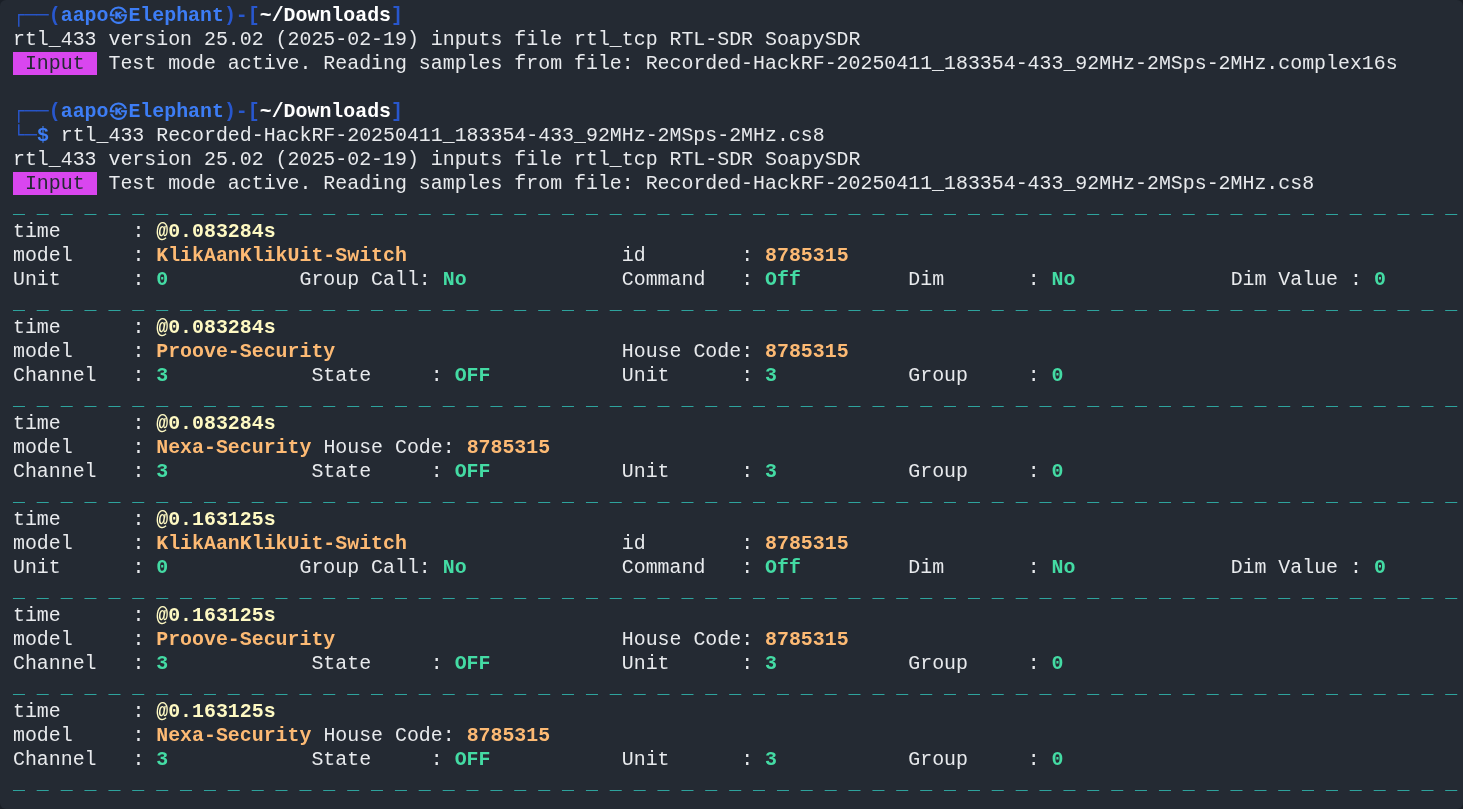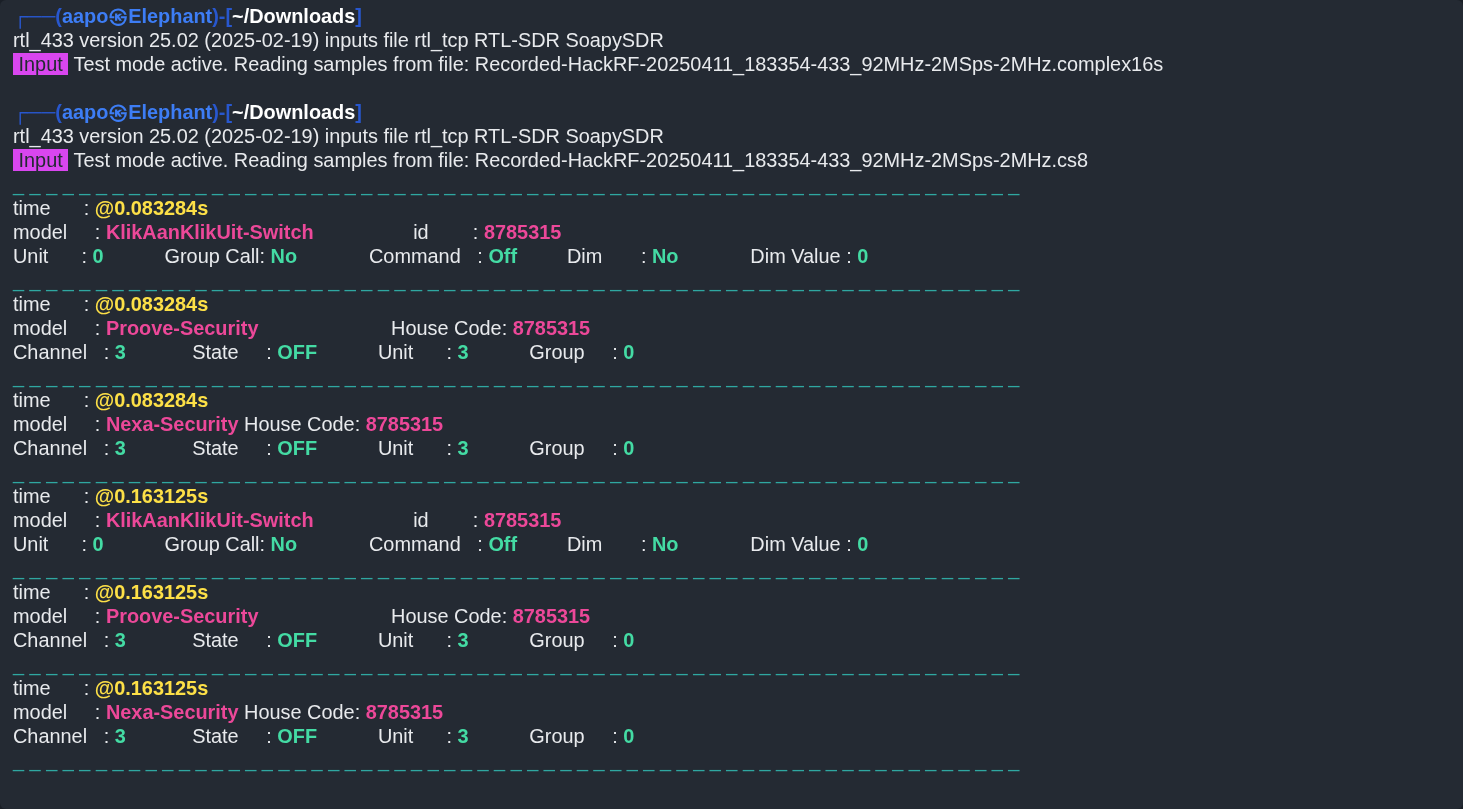--- a/index.html
+++ b/index.html
@@ -3,46 +3,47 @@
 <meta charset="utf-8">
 <style>
   html,body{margin:0;padding:0;background:#1a1f27;}
   .term{
     position:relative;
     width:1463px;height:809px;
     box-sizing:border-box;
     background:#242A33;
     overflow:hidden;
     padding:4px 0 0 13px;
-    font-family:Liberation Sans, sans-serif;
+    font-family:Liberation Mono, monospace;
     font-size:19.9px;
     line-height:24px;
     color:#E8EAED;
     border-radius:6px;
   }
   .line{white-space:pre;height:24px;}
   .fr{color:#2857CE;font-weight:bold;}          
   .us{color:#3D7DF5;font-weight:bold;}          
   .pa{color:#FFFFFF;font-weight:bold;}          
   .tx{color:#E8EAED;}                           
-  .bl{color:#fde047;font-weight:bold;}          
-  .rd{color:#ec4899;font-weight:bold;}          
+  .bl{color:#fef9c3;font-weight:bold;}          
+  .rd{color:#fdba74;font-weight:bold;}          
   .mi{color:#44DBA4;font-weight:bold;}          
   .sep{color:#2FA7A1;}                          
   .badge{background:#d946ef;color:#232A32;}     
 </style>
 </head>
 <body>
 
 <div class="term">
     <div class="line"><span class="fr">┌──(</span><span class="us">aapo㉿Elephant</span><span class="fr">)-[</span><span class="pa">~/Downloads</span><span class="fr">]</span></div>
     <div class="line"><span class="tx">rtl_433 version 25.02 (2025-02-19) inputs file rtl_tcp RTL-SDR SoapySDR</span></div>
     <div class="line"><span class="badge"> Input </span><span class="tx"> Test mode active. Reading samples from file: Recorded-HackRF-20250411_183354-433_92MHz-2MSps-2MHz.complex16s</span></div>
     <div class="line"> </div>
     <div class="line"><span class="fr">┌──(</span><span class="us">aapo㉿Elephant</span><span class="fr">)-[</span><span class="pa">~/Downloads</span><span class="fr">]</span></div>
+    <div class="line"><span class="fr">└─</span><span class="us">$</span><span class="tx"> rtl_433 Recorded-HackRF-20250411_183354-433_92MHz-2MSps-2MHz.cs8</span></div>
     <div class="line"><span class="tx">rtl_433 version 25.02 (2025-02-19) inputs file rtl_tcp RTL-SDR SoapySDR</span></div>
     <div class="line"><span class="badge"> Input </span><span class="tx"> Test mode active. Reading samples from file: Recorded-HackRF-20250411_183354-433_92MHz-2MSps-2MHz.cs8</span></div>
     <div class="line"><span class="sep">_ _ _ _ _ _ _ _ _ _ _ _ _ _ _ _ _ _ _ _ _ _ _ _ _ _ _ _ _ _ _ _ _ _ _ _ _ _ _ _ _ _ _ _ _ _ _ _ _ _ _ _ _ _ _ _ _ _ _ _ _ </span></div>
     <div class="line"><span class="tx">time</span><span>      </span><span class="tx">: </span><span class="bl">@0.083284s</span></div>
     <div class="line"><span class="tx">model</span><span>     </span><span class="tx">: </span><span class="rd">KlikAanKlikUit-Switch</span><span>                  </span><span class="tx">id</span><span>        </span><span class="tx">: </span><span class="rd">8785315</span></div>
     <div class="line"><span class="tx">Unit</span><span>      </span><span class="tx">: </span><span class="mi">0</span><span>           </span><span class="tx">Group Call: </span><span class="mi">No</span><span>             </span><span class="tx">Command</span><span>   </span><span class="tx">: </span><span class="mi">Off</span><span>         </span><span class="tx">Dim</span><span>       </span><span class="tx">: </span><span class="mi">No</span><span>             </span><span class="tx">Dim Value </span><span class="tx">: </span><span class="mi">0</span></div>
     <div class="line"><span class="sep">_ _ _ _ _ _ _ _ _ _ _ _ _ _ _ _ _ _ _ _ _ _ _ _ _ _ _ _ _ _ _ _ _ _ _ _ _ _ _ _ _ _ _ _ _ _ _ _ _ _ _ _ _ _ _ _ _ _ _ _ _ </span></div>
     <div class="line"><span class="tx">time</span><span>      </span><span class="tx">: </span><span class="bl">@0.083284s</span></div>
     <div class="line"><span class="tx">model</span><span>     </span><span class="tx">: </span><span class="rd">Proove-Security</span><span>                        </span><span class="tx">House Code: </span><span class="rd">8785315</span></div>
     <div class="line"><span class="tx">Channel</span><span>   </span><span class="tx">: </span><span class="mi">3</span><span>            </span><span class="tx">State</span><span>     </span><span class="tx">: </span><span class="mi">OFF</span><span>           </span><span class="tx">Unit</span><span>      </span><span class="tx">: </span><span class="mi">3</span><span>           </span><span class="tx">Group</span><span>     </span><span class="tx">: </span><span class="mi">0</span></div>

